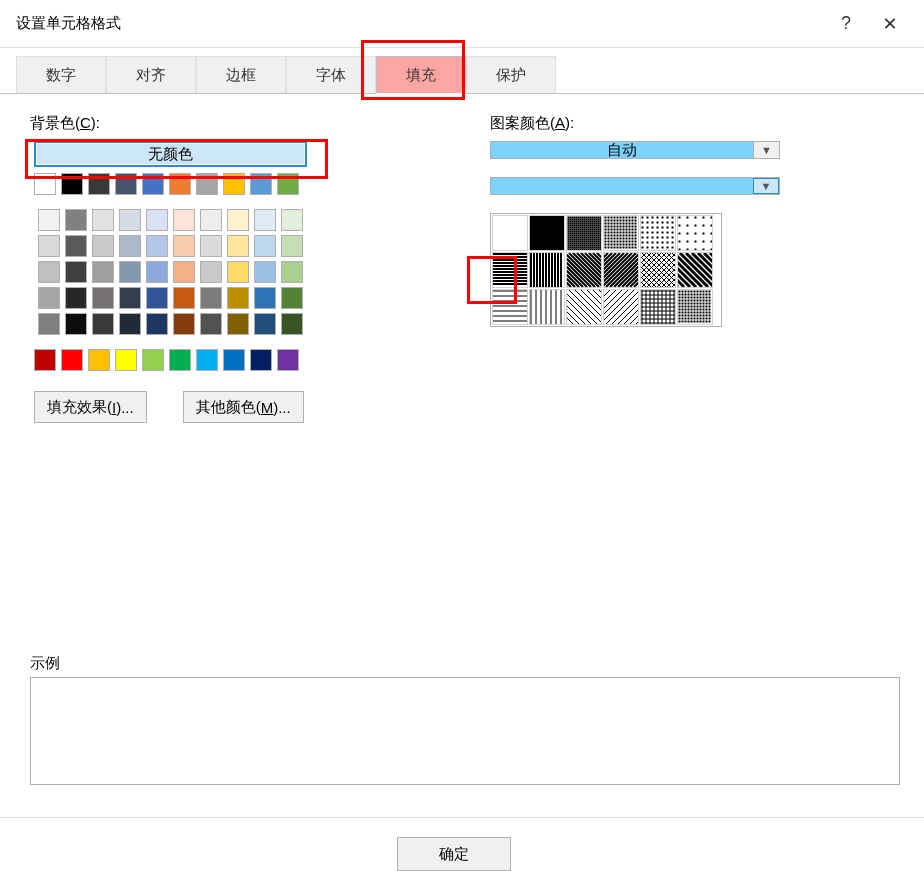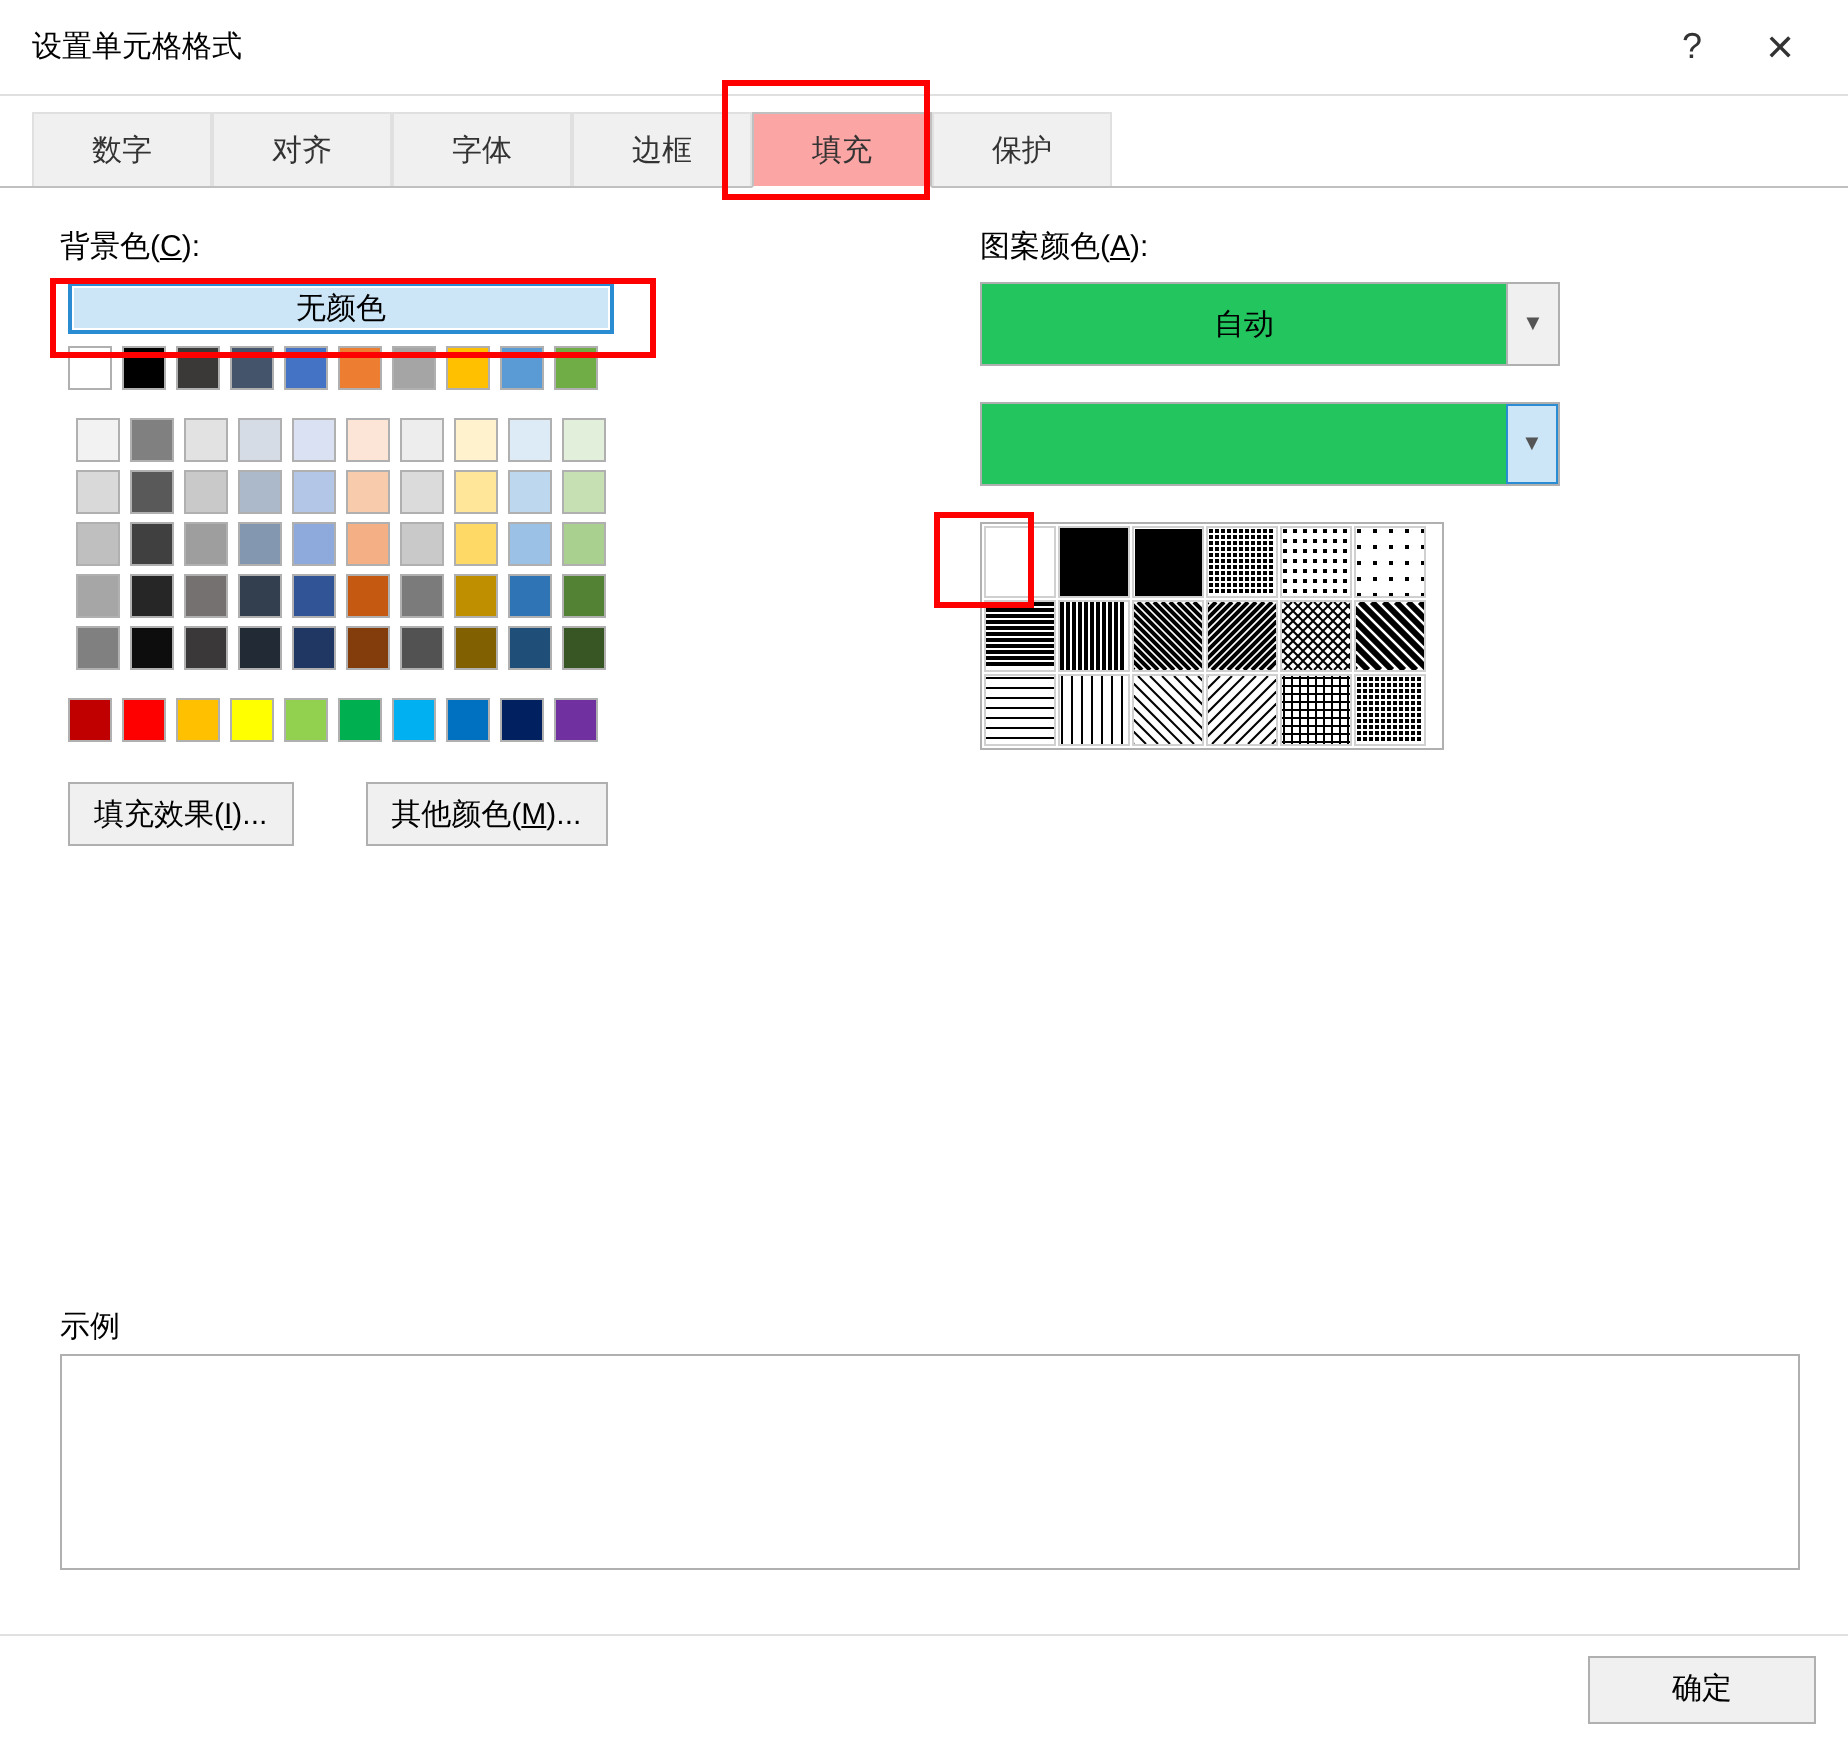--- a/index.html
+++ b/index.html
@@ -92,25 +92,25 @@
   .btn-row { display:flex; gap:36px; margin:20px 0 0 4px; }
   .stdbtn {
     height: 32px;
     padding: 0 12px;
     border: 1px solid #b0b0b0;
     background: #f0f0f0;
     font-size: 15px;
     display:flex; align-items:center; justify-content:center;
   }
   .combo {
-    width: 290px; height: 42px;
+    width: 290px; height: 18px;
     border: 1px solid #b0b0b0;
     display:flex; align-items:stretch;
     margin-bottom: 18px;
-    background:#22c55e;
+    background:#7dd3fc;
   }
   .combo .combo-text {
     flex:1; display:flex; align-items:center; justify-content:center;
     font-size:15px;
   }
   .combo .combo-arrow {
     width: 26px;
     border-left:1px solid #b0b0b0;
     background:#f0f0f0;
     display:flex; align-items:center; justify-content:center;
@@ -147,20 +147,21 @@
     background:#fff;
   }
   .footer {
     position:absolute;
     left:0; right:0; bottom:0;
     height: 54px;
     border-top: 1px solid #e0e0e0;
     display:flex; justify-content:flex-end; align-items:center;
     padding-right: 16px; gap: 18px;
     background:#fff;
+    flex-direction:column;
   }
   .footer .fbtn {
     width: 114px; height: 34px;
     border: 1px solid #b0b0b0;
     background:#f0f0f0;
     display:flex; align-items:center; justify-content:center;
     font-size:15px;
   }
   svg.pat { width:34px; height:34px; }
 </style>
@@ -173,22 +174,22 @@
       <span>?</span>
     </div>
   <div class="tbtn">
       <span>✕</span>
     </div>
 </div>
 
 <div class="tabrow">
   <div class="tab">数字</div>
   <div class="tab">对齐</div>
+  <div class="tab">边框</div>
   <div class="tab">字体</div>
-  <div class="tab">边框</div>
   <div class="tab active">填充</div>
   <div class="tab">保护</div>
 </div>
 
 <div class="red-rect" style="left:361px; top:40px; width:104px; height:60px;"></div>
 
 <div class="tabcontent-wrap">
 
   <div class="content">
 

